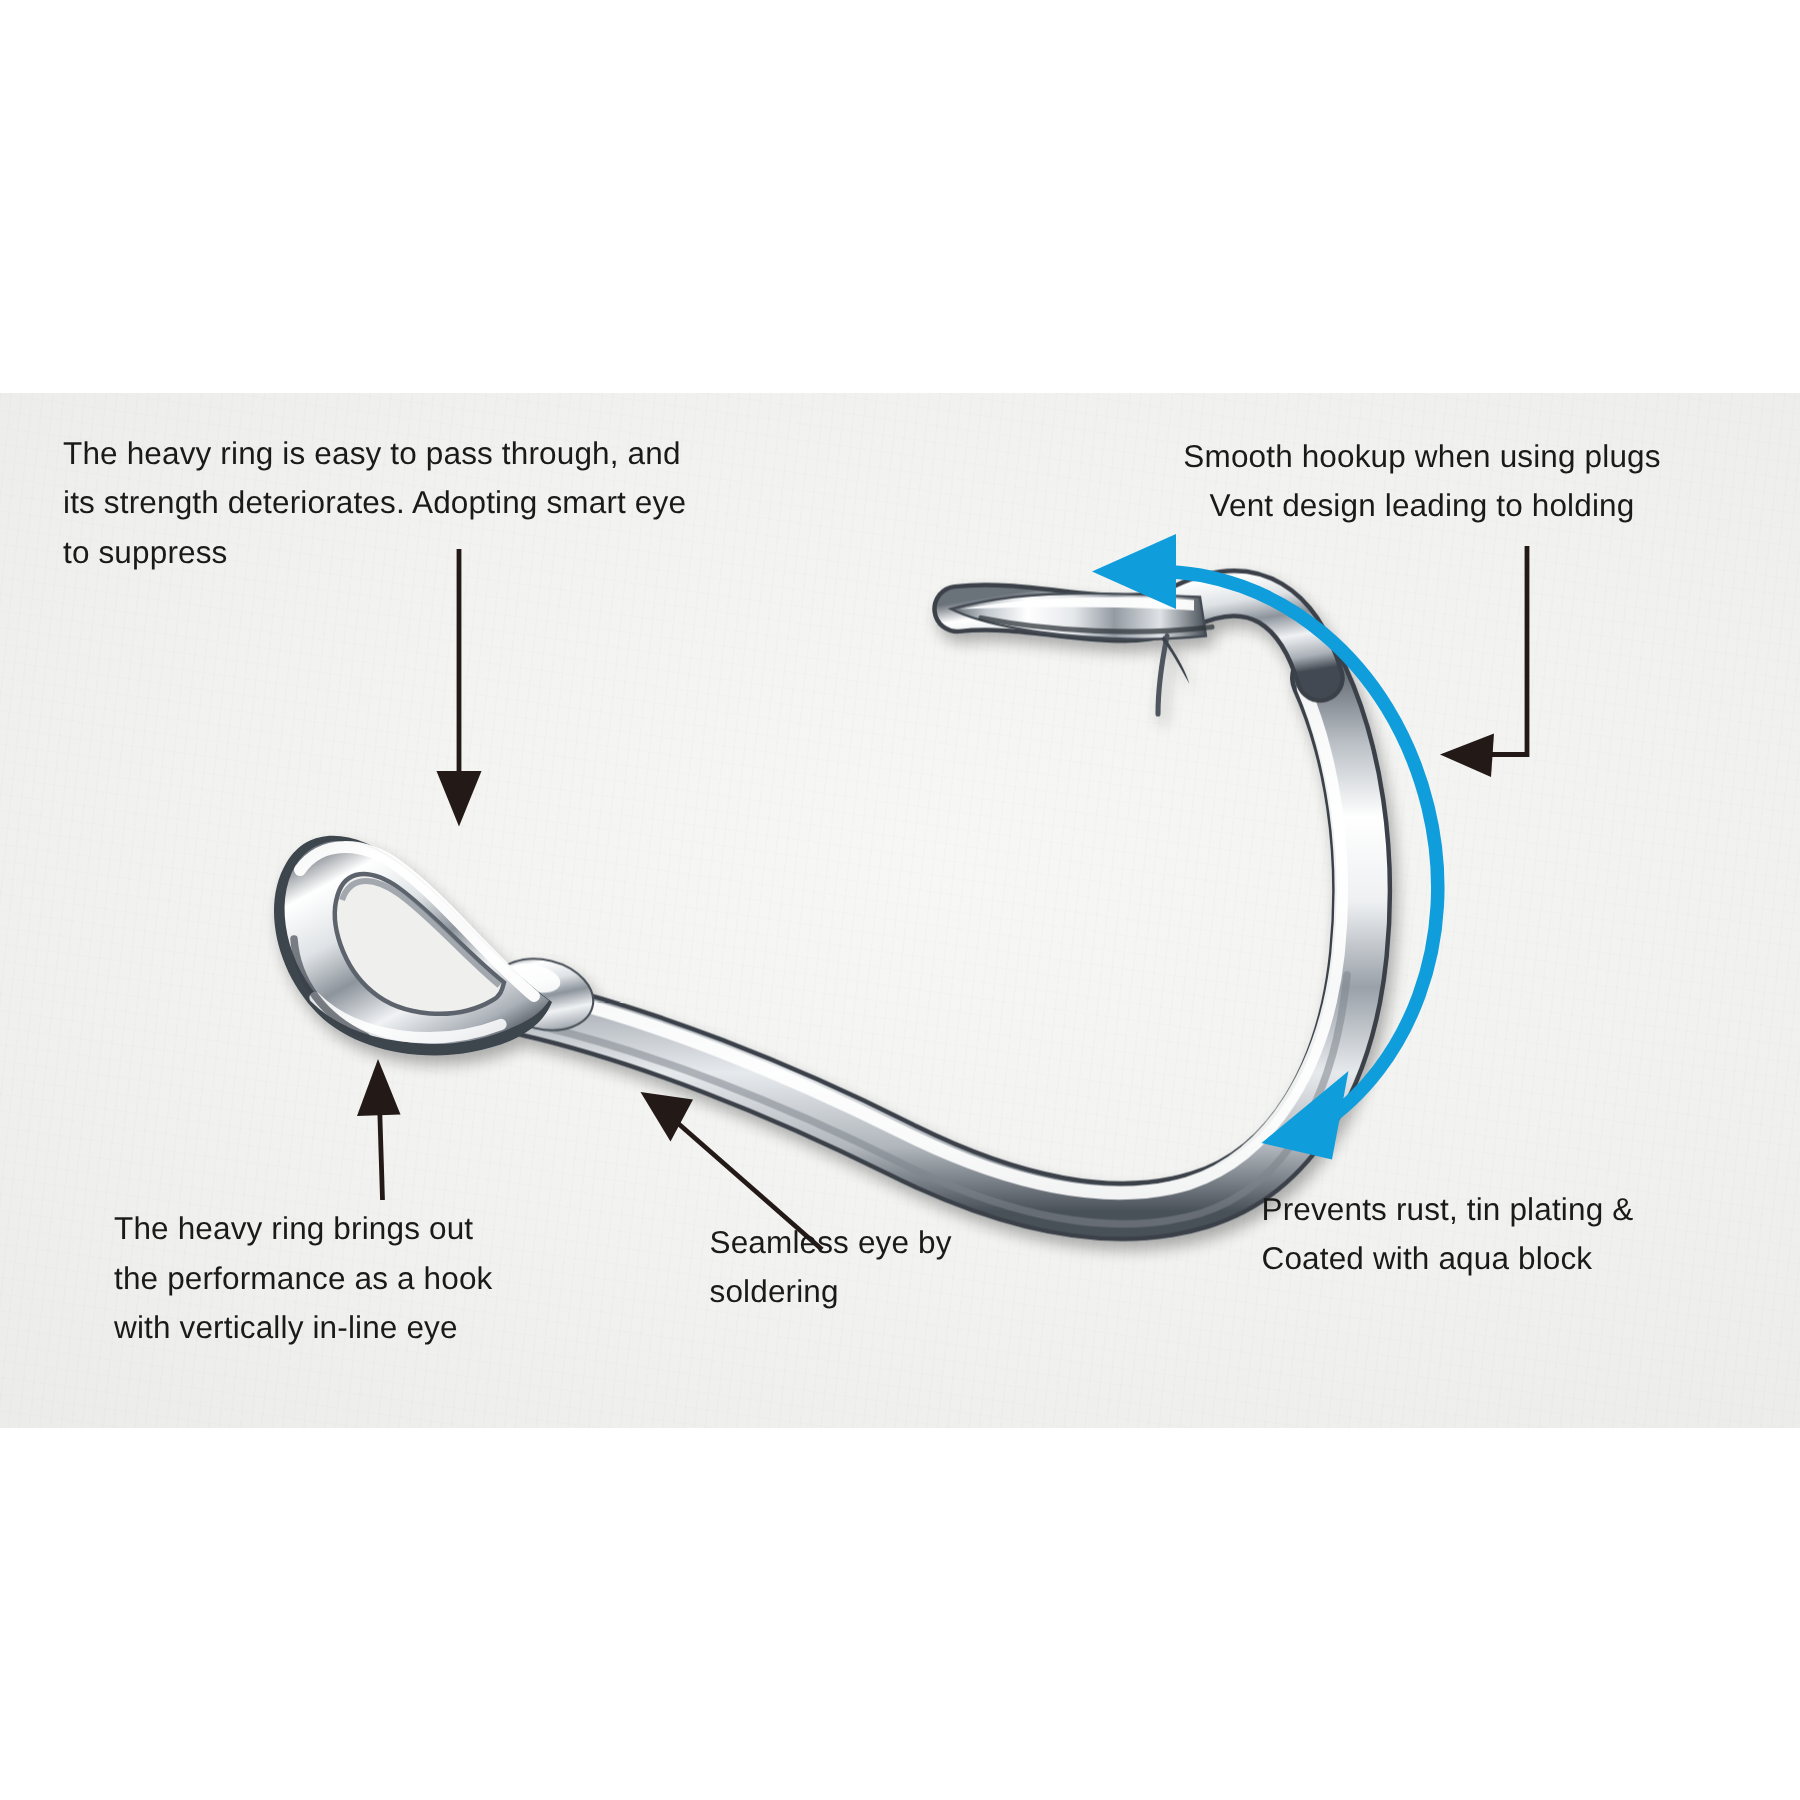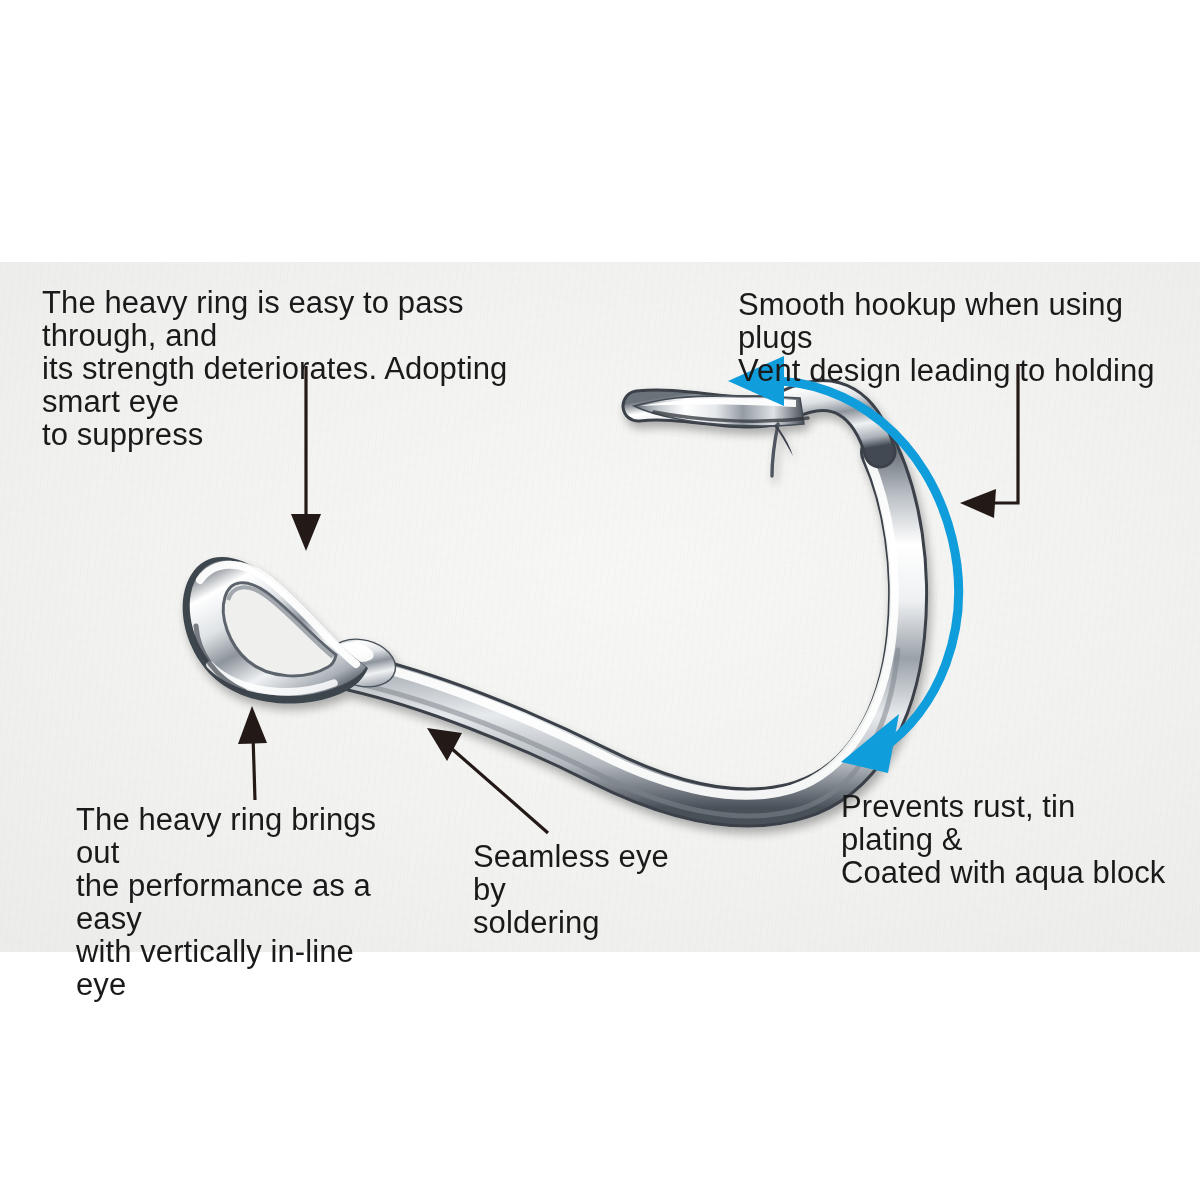--- a/index.html
+++ b/index.html
@@ -41,30 +41,30 @@
     left: 0;
     top: 0;
     width: 1200px;
     height: 1200px;
     overflow: visible;
   }
   
   .callout {
     position: absolute;
     color: #1a1a1a;
-    font-size: 31px;
+    font-size: 21px;
     line-height: 33px;
     letter-spacing: 0.1px;
     white-space: pre-line;
     font-family: "Liberation Sans", sans-serif;
   }
   #c-eye-ring    { left: 42px;  top: 286px; width: 520px; }
-  #c-hookup      { left: 738px; top: 288px; width: 420px; }
+  #c-hookup      { left: 738px; top: 288px; width: 420px; text-align: center; }
   #c-heavy-ring  { left: 76px;  top: 803px; width: 330px; }
-  #c-seamless    { left: 473px; top: 840px; width: 230px; }
+  #c-seamless    { left: 473px; top: 812px; width: 230px; }
   #c-rust        { left: 805px; top: 790px; width: 330px; margin-left: 36px; }
 </style>
 </head>
 <body>
 
 <div id="stage">
 
   <div id="photo">
     <div id="photo-grain"></div>
   </div>
@@ -220,21 +220,21 @@
   </svg>
 
   <div class="callout" id="c-eye-ring">The heavy ring is easy to pass through, and
 its strength deteriorates. Adopting smart eye
 to suppress</div>
 
   <div class="callout" id="c-hookup">Smooth hookup when using plugs
 Vent design leading to holding</div>
 
   <div class="callout" id="c-heavy-ring">The heavy ring brings out
-the performance as a easy
+the performance as a hook
 with vertically in-line eye</div>
 
   <div class="callout" id="c-seamless">Seamless eye by
 soldering</div>
 
   <div class="callout" id="c-rust">Prevents rust, tin plating &amp;
 Coated with aqua block</div>
 
 </div>
 

